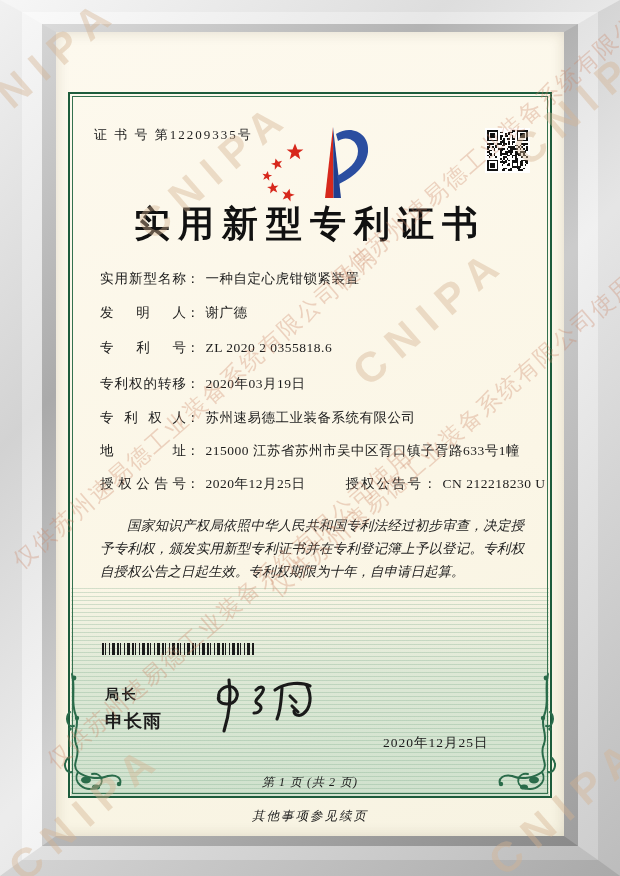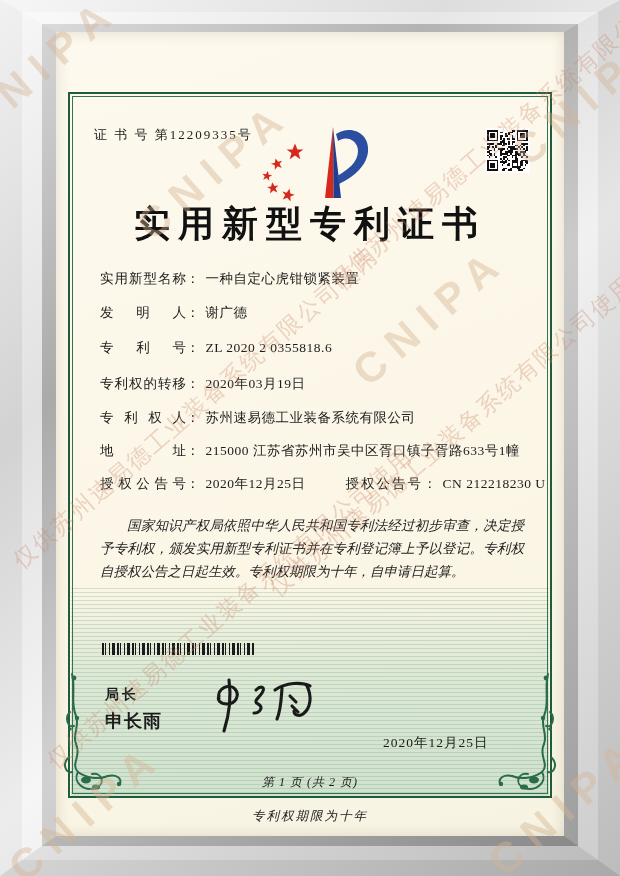--- a/index.html
+++ b/index.html
@@ -396,21 +396,21 @@
       <path d="M72 14 C83 6 99 6 107 10"></path>
       <path d="M79 12 C78 25 78 34 74 43"></path>
       <path d="M104 10 C109 20 108 32 100 38 C96 41 91 39 91 35"></path>
       <path d="M87 20 L93 26"></path>
       <path d="M89 30 L95 36"></path>
     </g>
   </svg>
   <div class="sign-date">2020年12月25日</div>
 
   <div class="page-no">第 1 页 (共 2 页)</div>
-  <div class="footer-note">专利权期限为十年</div>
+  <div class="footer-note">其他事项参见续页</div>
 </div>
 
 <div class="wm co" style="left:512px;top:128px">仅供苏州速易德工业装备系统有限公司使用</div>
 <div class="wm co" style="left:196px;top:408px">仅供苏州速易德工业装备系统有限公司使用</div>
 <div class="wm co" style="left:452px;top:436px">仅供苏州速易德工业装备系统有限公司使用</div>
 <div class="wm co" style="left:230px;top:608px">仅供苏州速易德工业装备系统有限公司使用</div>
 <div class="wm ag" style="left:42px;top:66px">CNIPA</div>
 <div class="wm ag" style="left:214px;top:170px">CNIPA</div>
 <div class="wm ag" style="left:430px;top:316px">CNIPA</div>
 <div class="wm ag" style="left:86px;top:812px">CNIPA</div>

